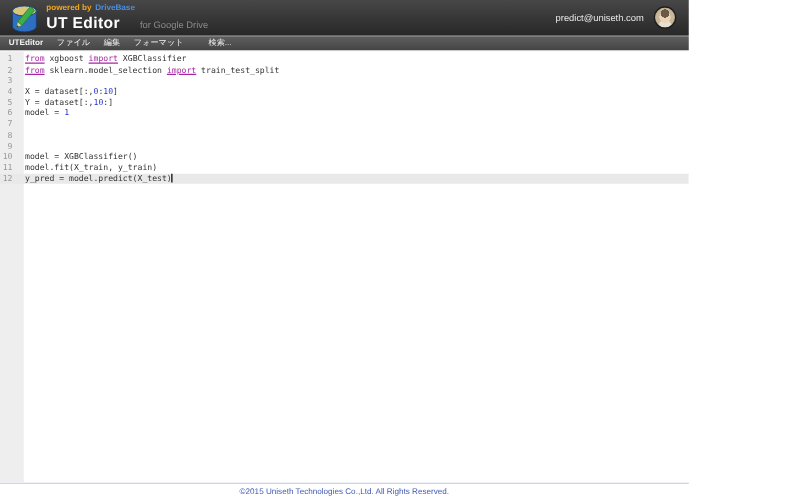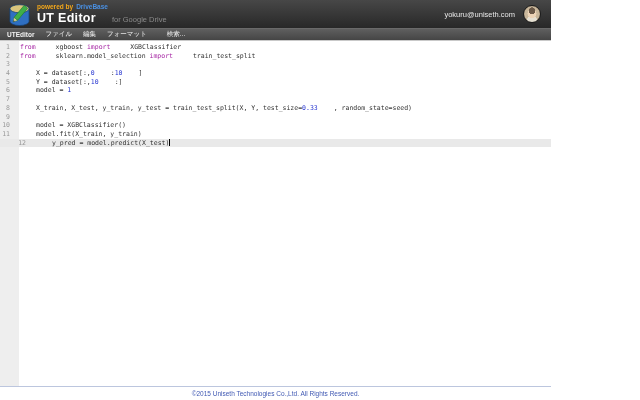--- a/index.html
+++ b/index.html
@@ -35,27 +35,27 @@
   .menu-item { color:#f2f2f2; font-size:6.5px; margin-right:11px; cursor:default; white-space:nowrap; }
   .menu-item.first { font-weight:bold; }
   .menu-item.gap { margin-left:9px; }
 
   
   .editor { flex:1 1 auto; position:relative; background:#ffffff; overflow:hidden;
             font-family:"DejaVu Sans Mono","Liberation Mono",monospace; }
   .gutter-bg { position:absolute; left:0; top:0; bottom:0; width:19px; background:#eeeeee; }
   .code-lines { position:relative; padding-top:2px; }
   .code-row { display:flex; height:8.7px; line-height:8.7px; font-size:6.5px; white-space:pre; }
-  .code-row.active { background:#e9e9e9;padding-left:16px; }
+  .code-row.active { background:#e9e9e9; }
   .gutter-num { width:14px; flex:0 0 14px; text-align:right; padding-right:4px;
                 color:#999999; }
   .code-text { padding-left:6px; color:#333333; }
-  .tok-keyword { color:#a626a4; }
+  .tok-keyword { color:#a626a4;text-decoration:underline; }
   .tok-number { color:#2433d0; }
-  .tok-plain { color:#333333;margin-left:16px; }
+  .tok-plain { color:#333333; }
   .caret { display:inline-block; width:1px; height:7px; background:#000;
            vertical-align:-1px; animation:blink 1s steps(1) infinite; }
   @keyframes blink { 50% { opacity:0; } }
 
   
   .footer { flex:0 0 14px; height:14px; border-top:1px solid #bcc6de; background:#ffffff;
             display:flex; align-items:center; justify-content:center; }
   .footer-text { color:#4059b3; font-size:6.5px; }
 </style>
 </head>
@@ -76,21 +76,21 @@
     <div class="title-block">
       <div class="powered-row">
         <span class="powered-by">powered by</span><span class="brand">DriveBase</span>
       </div>
       <div class="app-title-row">
         <span class="app-title">UT Editor</span>
         <span class="app-subtitle">for Google Drive</span>
       </div>
     </div>
     <div class="header-spacer"></div>
-    <span class="user-email">yokuru@uniseth.com</span>
+    <span class="user-email">predict@uniseth.com</span>
     <div class="avatar"></div>
   </div>
 
   <div class="menubar">
     <span class="menu-item first">UTEditor</span>
     <span class="menu-item">ファイル</span>
     <span class="menu-item">編集</span>
     <span class="menu-item">フォーマット</span>
     <span class="menu-item gap">検索...</span>
   </div>
@@ -98,21 +98,21 @@
   <div class="editor">
     <div class="gutter-bg"></div>
     <div class="code-lines">
         <div class="code-row"><span class="gutter-num">1</span><span class="code-text"><span class="tok-keyword">from</span><span class="tok-plain"> xgboost </span><span class="tok-keyword">import</span><span class="tok-plain"> XGBClassifier</span></span></div>
         <div class="code-row"><span class="gutter-num">2</span><span class="code-text"><span class="tok-keyword">from</span><span class="tok-plain"> sklearn.model_selection </span><span class="tok-keyword">import</span><span class="tok-plain"> train_test_split</span></span></div>
         <div class="code-row"><span class="gutter-num">3</span></div>
         <div class="code-row"><span class="gutter-num">4</span><span class="code-text"><span class="tok-plain">X = dataset[:,</span><span class="tok-number">0</span><span class="tok-plain">:</span><span class="tok-number">10</span><span class="tok-plain">]</span></span></div>
         <div class="code-row"><span class="gutter-num">5</span><span class="code-text"><span class="tok-plain">Y = dataset[:,</span><span class="tok-number">10</span><span class="tok-plain">:]</span></span></div>
         <div class="code-row"><span class="gutter-num">6</span><span class="code-text"><span class="tok-plain">model = </span><span class="tok-number">1</span></span></div>
         <div class="code-row"><span class="gutter-num">7</span><span class="code-text"></span></div>
-        <div class="code-row"><span class="gutter-num">8</span><span class="code-text"><span class="tok-plain">X_train, X_test, y_train, y_test = train_test_split(X, Y, test_size=</span><span class="tok-number">0.33</span><span class="tok-plain">, random_state=seed)</span></span></div>
+        <div class="code-row"><span class="gutter-num">8</span></div>
         <div class="code-row"><span class="gutter-num">9</span><span class="code-text"></span></div>
         <div class="code-row"><span class="gutter-num">10</span><span class="code-text"><span class="tok-plain">model = XGBClassifier()</span></span></div>
         <div class="code-row"><span class="gutter-num">11</span><span class="code-text"><span class="tok-plain">model.fit(X_train, y_train)</span></span></div>
         <div class="code-row active"><span class="gutter-num">12</span><span class="code-text"><span class="tok-plain">y_pred = model.predict(X_test)</span><span class="caret"></span></span></div>
       </div>
   </div>
 
   <div class="footer">
     <span class="footer-text">©2015 Uniseth Technologies Co.,Ltd. All Rights Reserved.</span>
   </div>

